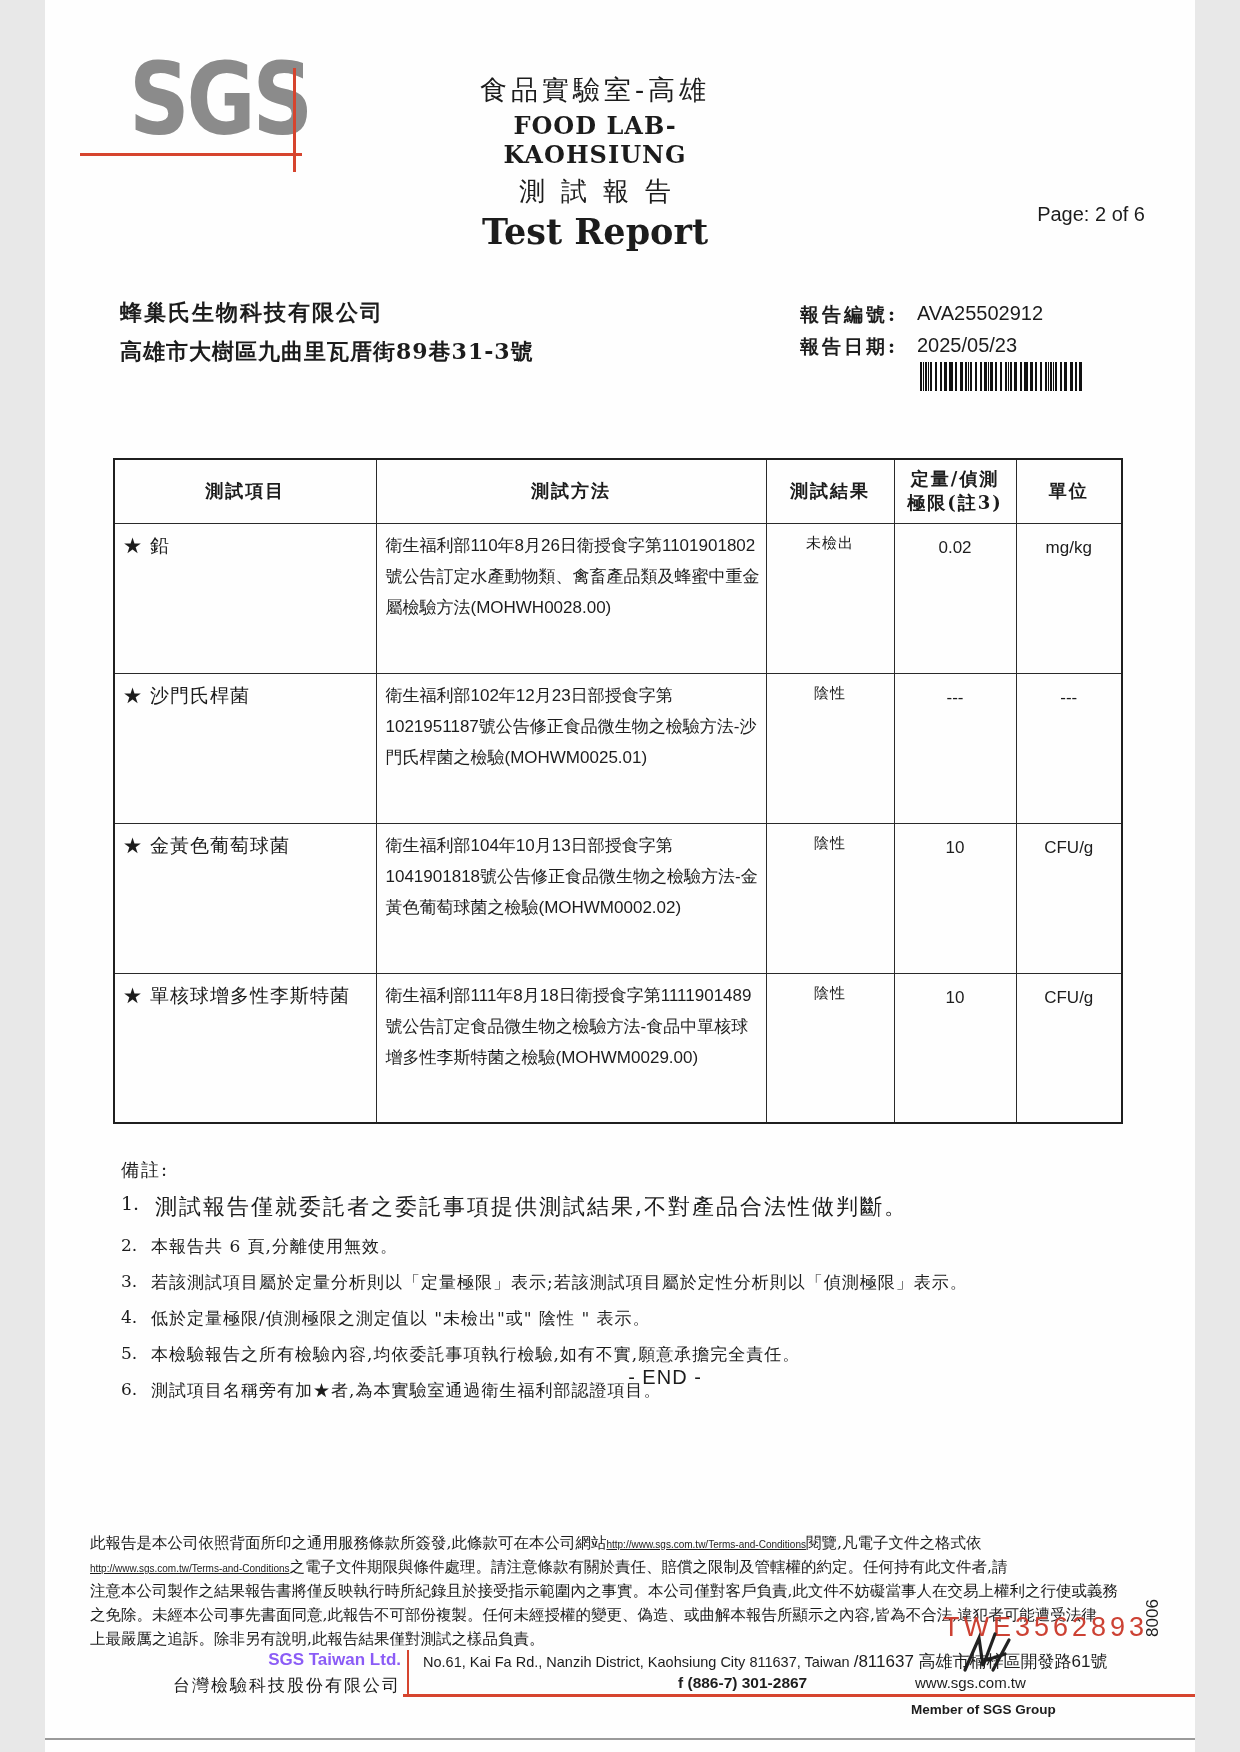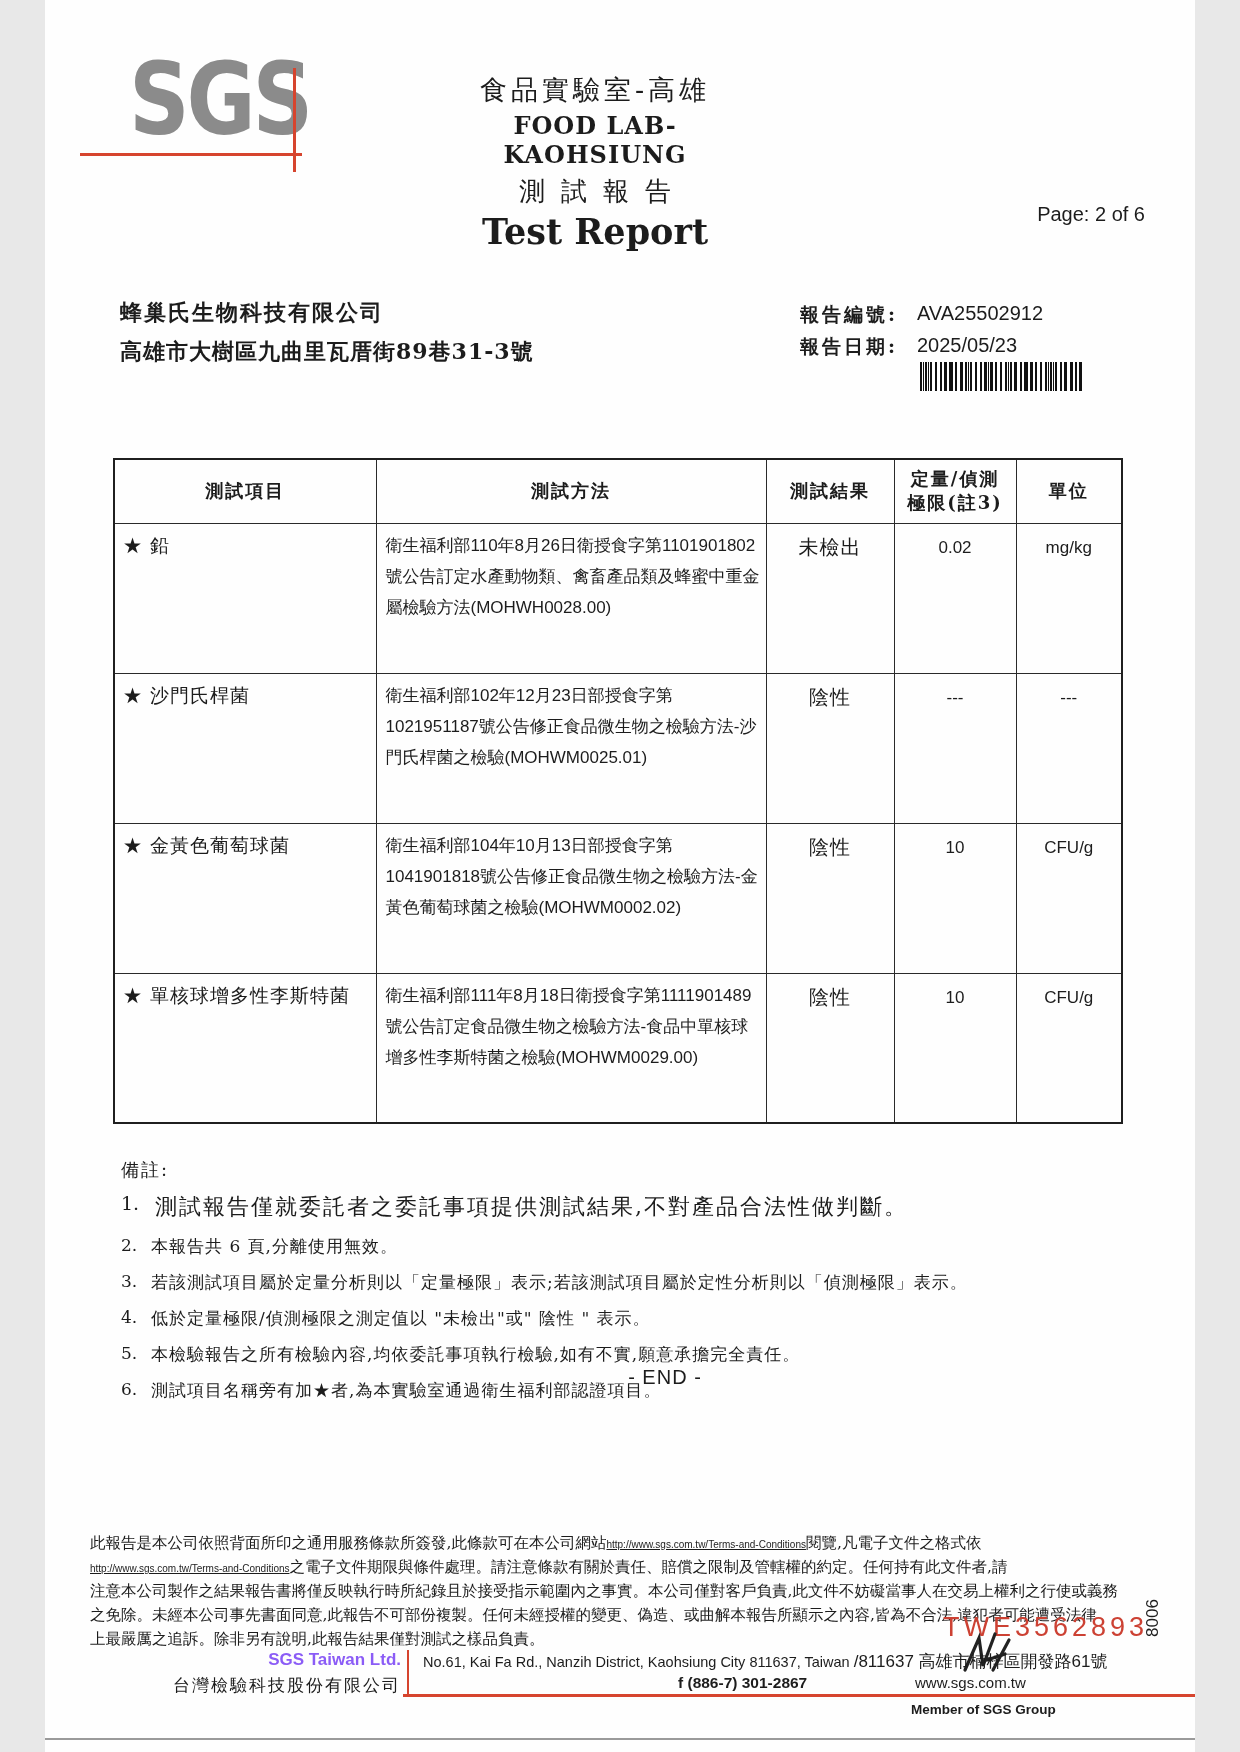--- a/index.html
+++ b/index.html
@@ -48,21 +48,21 @@
   table.results th{
     height:64px; font-size:18px; font-weight:bold; letter-spacing:2px;
     text-align:center; vertical-align:middle; line-height:1.35;
   }
   table.results td{ height:150px; vertical-align:top; }
   td.c-item{ font-size:19px; padding:9px 6px 0 8px; letter-spacing:1px; }
   td.c-method{
     font-family:"Liberation Sans", sans-serif; font-size:17px;
     line-height:1.85; padding:6px 6px 0 9px;
   }
-  td.c-result{ font-size:20px; text-align:center; padding-top:10px; letter-spacing:1px; }
+  td.c-result{ font-size:15px; text-align:center; padding-top:10px; letter-spacing:1px; }
   td.c-limit, td.c-unit{
     font-family:"Liberation Sans", sans-serif; font-size:17px;
     text-align:center; padding-top:14px;
   }
   
   .notes{ position:absolute; left:76px; top:1158px; width:1120px; }
   .notes-title{ font-size:18px; letter-spacing:2px; }
   .note-row{ display:flex; margin-top:13px; }
   .note-no{ width:30px; flex:none; font-size:17px; }
   .note-text{ font-size:17px; letter-spacing:1px; }

